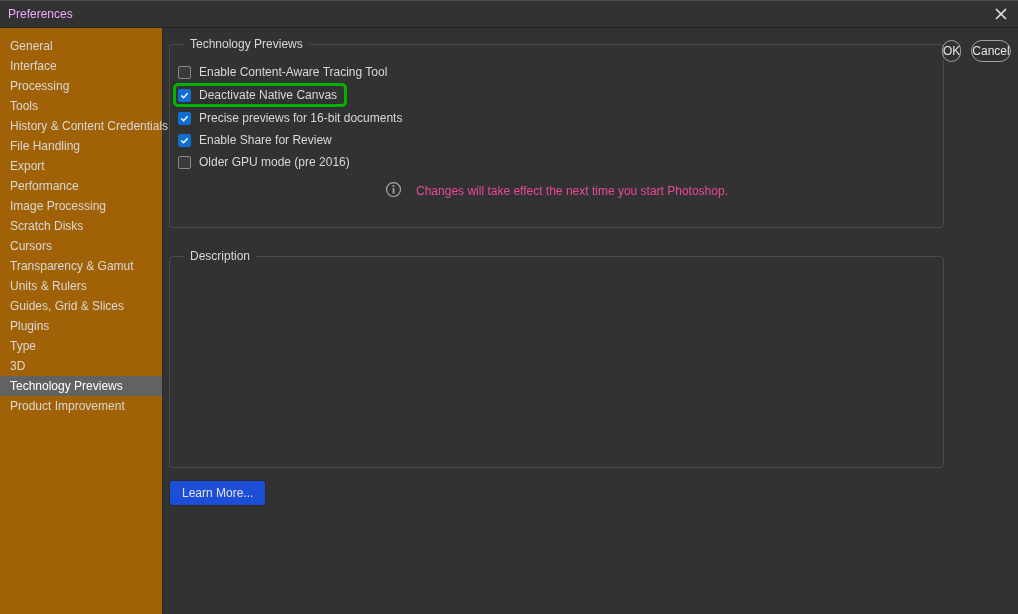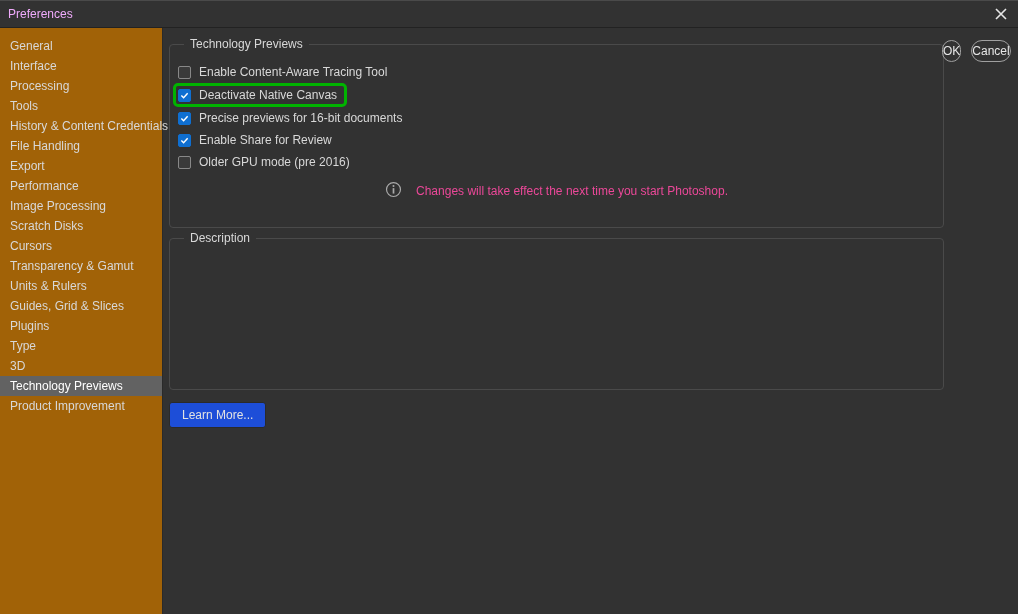--- a/index.html
+++ b/index.html
@@ -137,22 +137,22 @@
   .info-row {
     display: flex;
     align-items: center;
     justify-content: center;
     gap: 14px;
     margin-top: 8px;
     color: #ec4899;
   }
   .info-row .icon svg { width: 17px; height: 17px; }
   .desc-fieldset {
-    margin-top: 10px;
-    height: 152px;
+    margin-top: 28px;
+    height: 212px;
   }
   .learn-btn {
     margin-top: 12px;
     display: inline-block;
     background: #1d4ed8;
     border: 1px solid #2a2a2a;
     border-radius: 3px;
     padding: 5px 12px;
     color: #e2e2e2;
     cursor: pointer;

